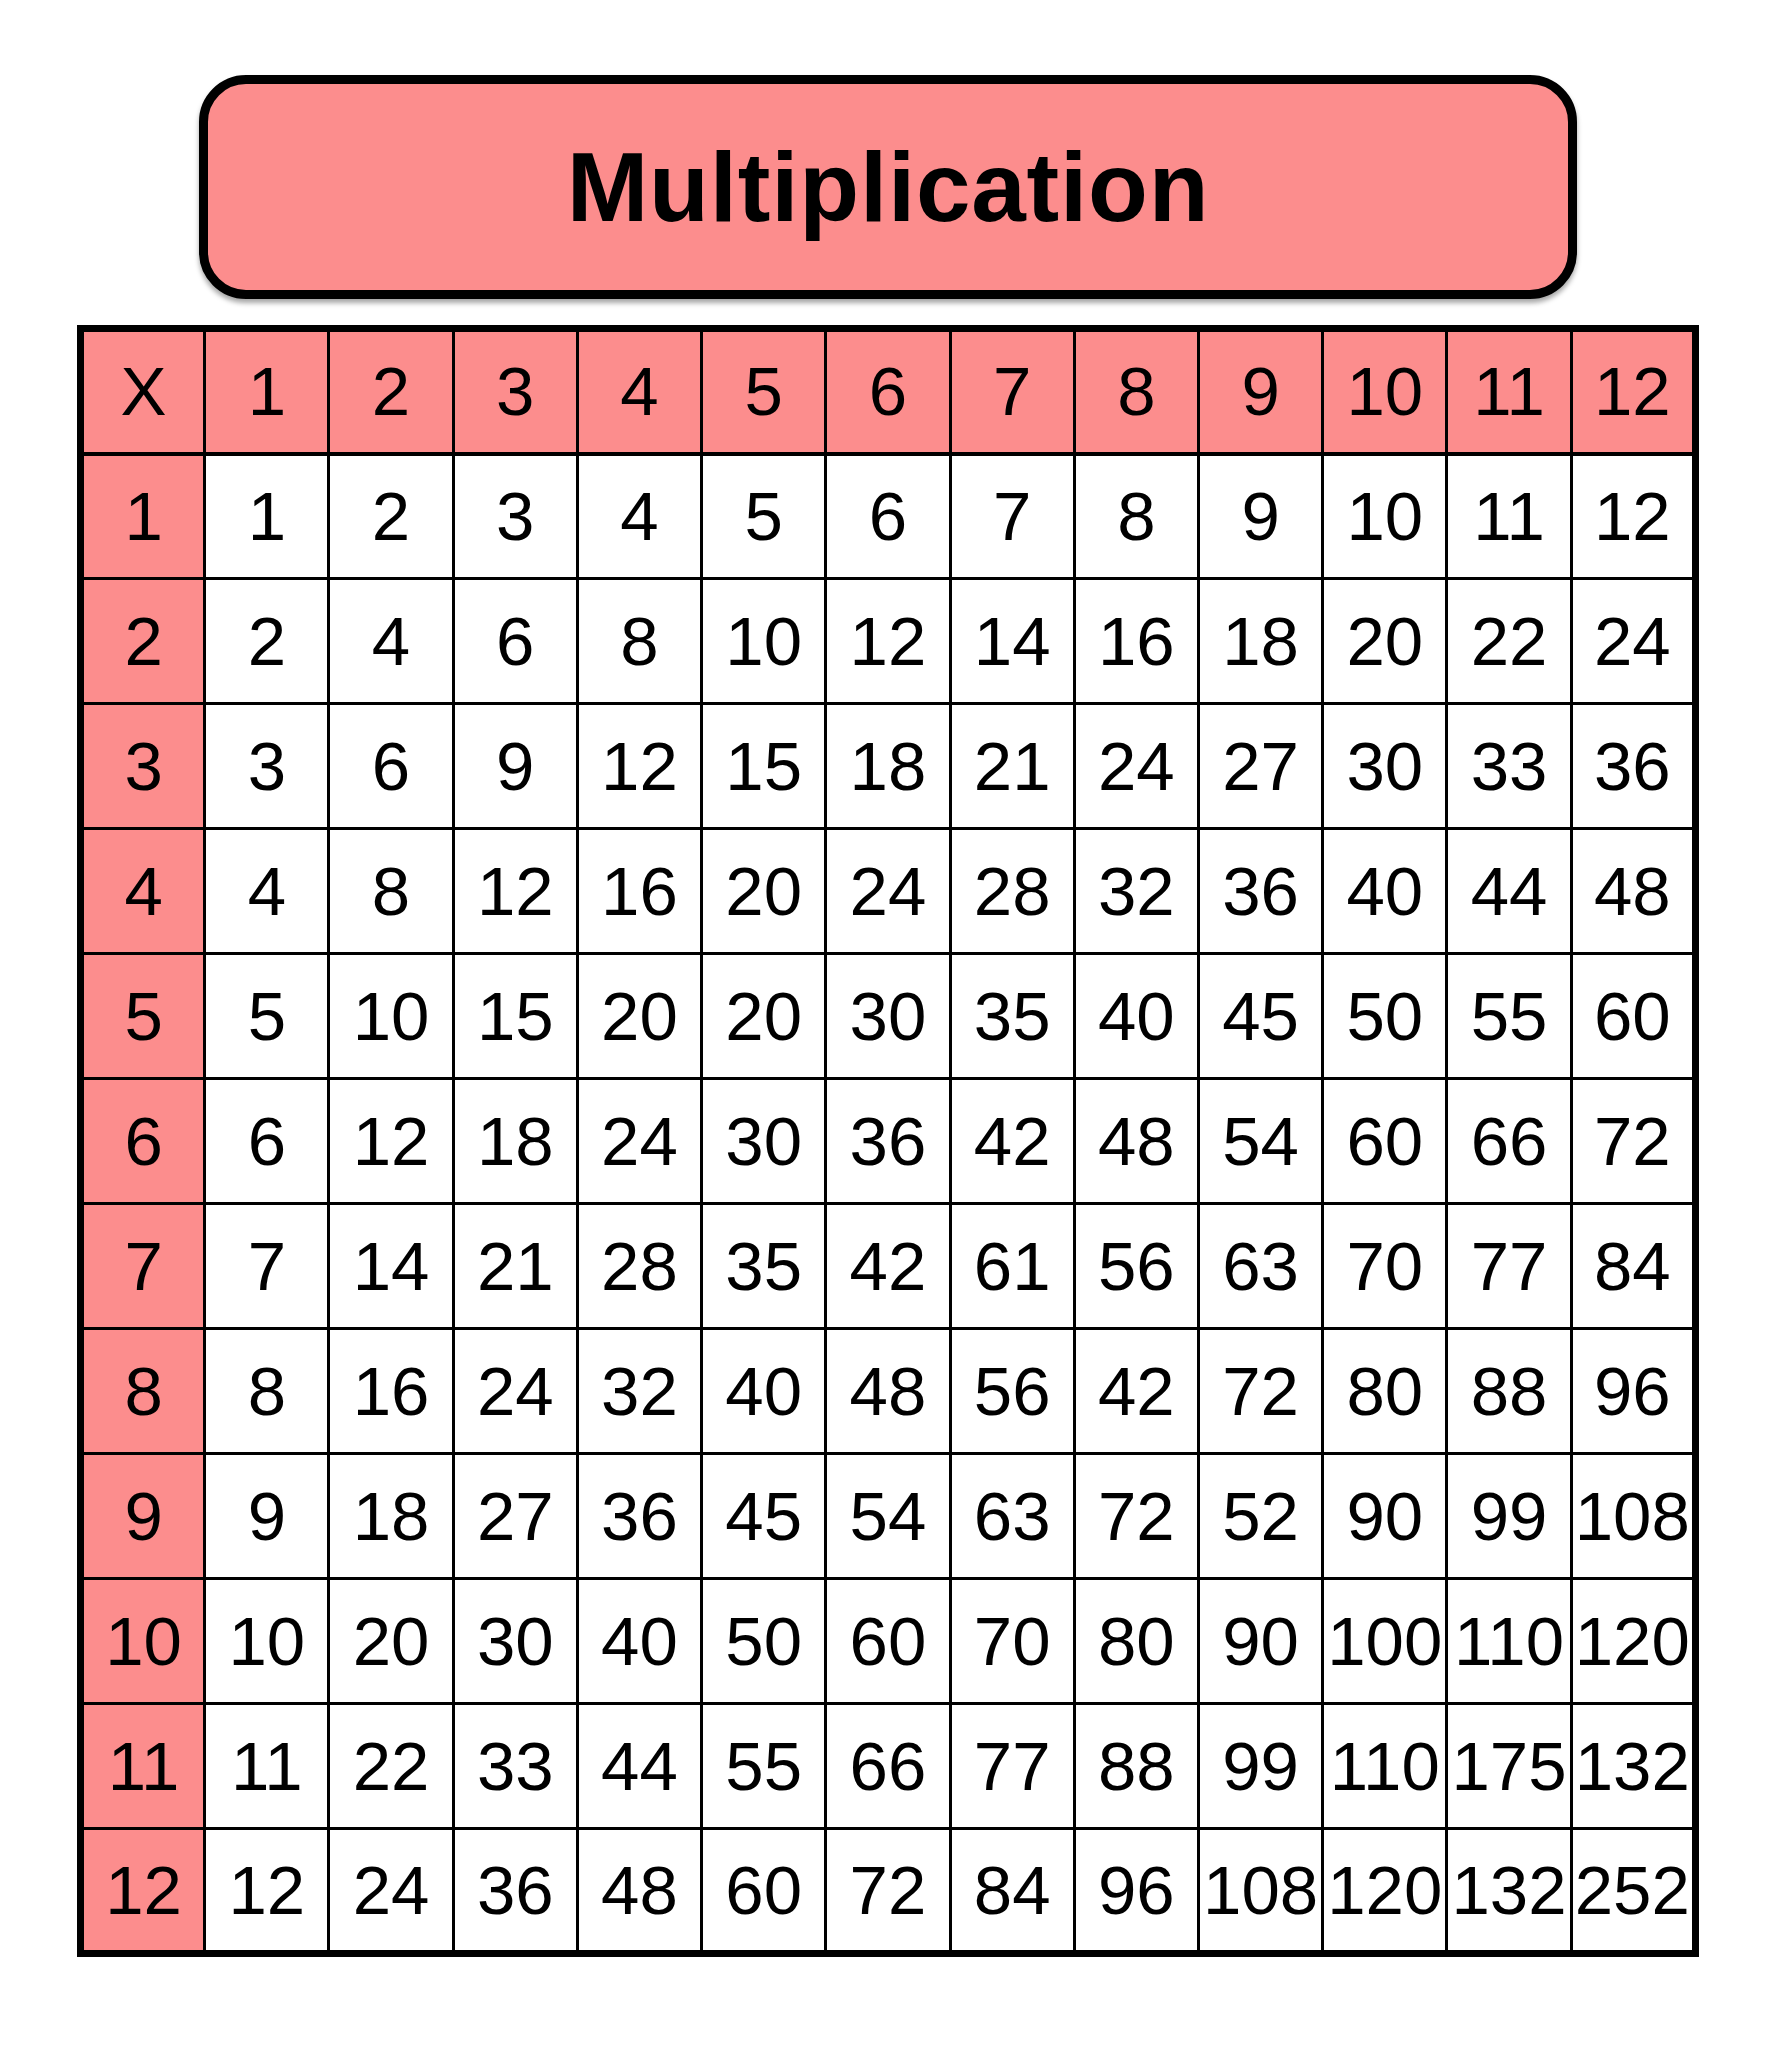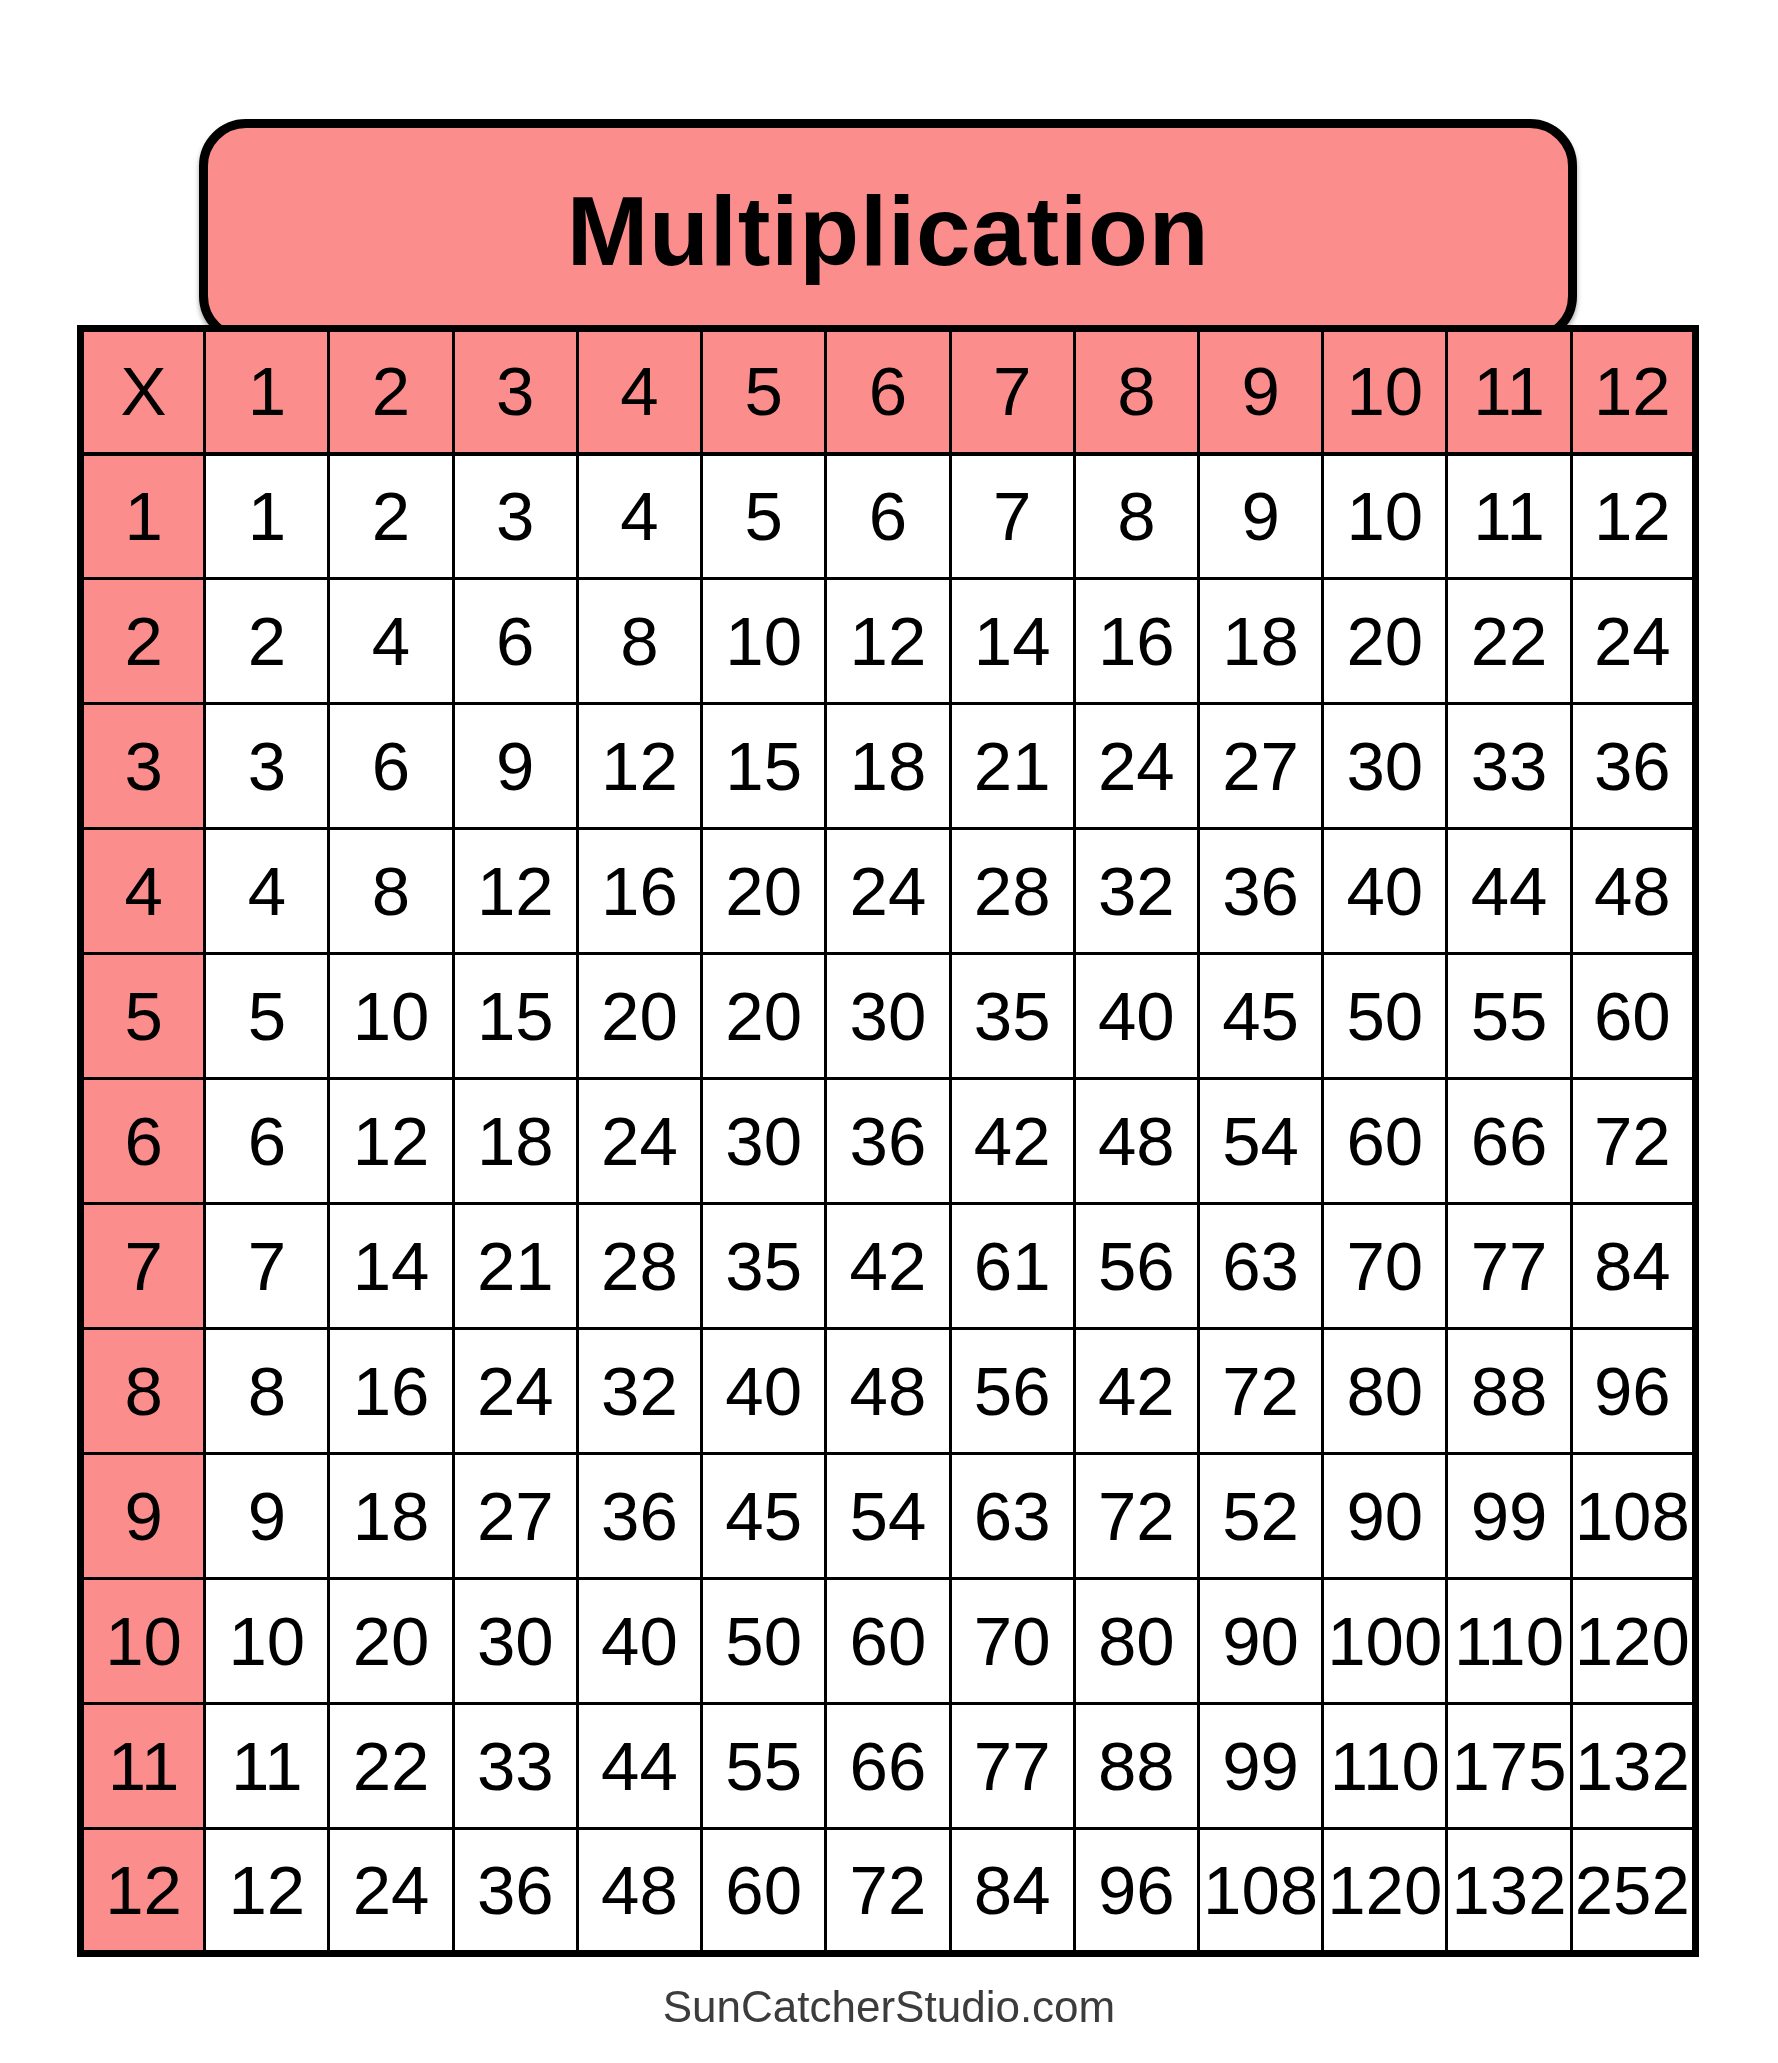--- a/index.html
+++ b/index.html
@@ -22,21 +22,20 @@
     width: 1378px;
     height: 224px;
     box-sizing: border-box;
     background: var(--accent, #FC8D8D);
     border: 9px solid var(--line, #000000);
     border-radius: 47px;
     display: flex;
     align-items: center;
     justify-content: center;
     box-shadow: 0 4px 4.8px rgba(0,0,0,0.35);
-    margin-top: 44px;
   }
   .title-text {
     font-size: 98px;
     font-weight: bold;
     color: #000000;
     letter-spacing: 0.8px;
     line-height: 1;
   }
   table.mult {
     position: absolute;
@@ -281,16 +280,15 @@
           <td>84</td>
           <td>96</td>
           <td>108</td>
           <td>120</td>
           <td>132</td>
           <td>252</td>
         </tr>
       </tbody>
   </table>
 
-  <div class="footer">SunCatcherStudio.com</div>
 
 </div>
 
 
 </body></html>

